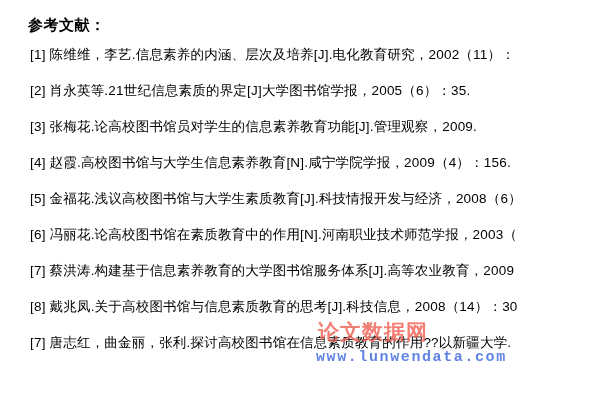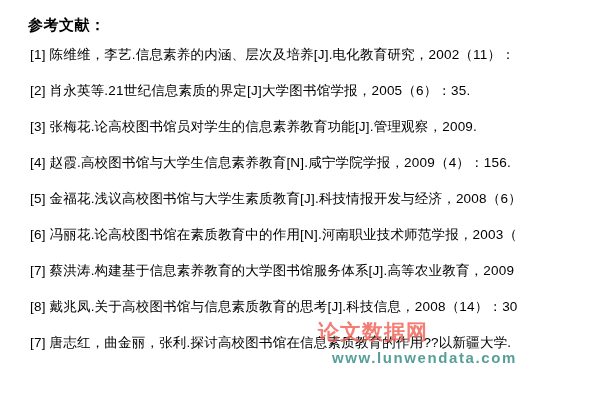--- a/index.html
+++ b/index.html
@@ -58,26 +58,27 @@
   }
   .wm-main {
     left: 318px;
     top: 318px;
     font-size: 21px;
     letter-spacing: 1px;
     color: #ef5a4e;
     opacity: 0.78;
   }
   .wm-sub {
-    left: 332px;
+    left: 316px;
     top: 349px;
     font-size: 15px;
     letter-spacing: 1.6px;
-    color: #0f766e;
+    color: #1d4ed8;
     opacity: 0.7;
+    font-family: Liberation Mono, monospace;
   }
 </style>
 </head>
 <body>
 
 <div id="page">
 
   <div id="doc">
     <div class="heading">参考文献：</div>
 

